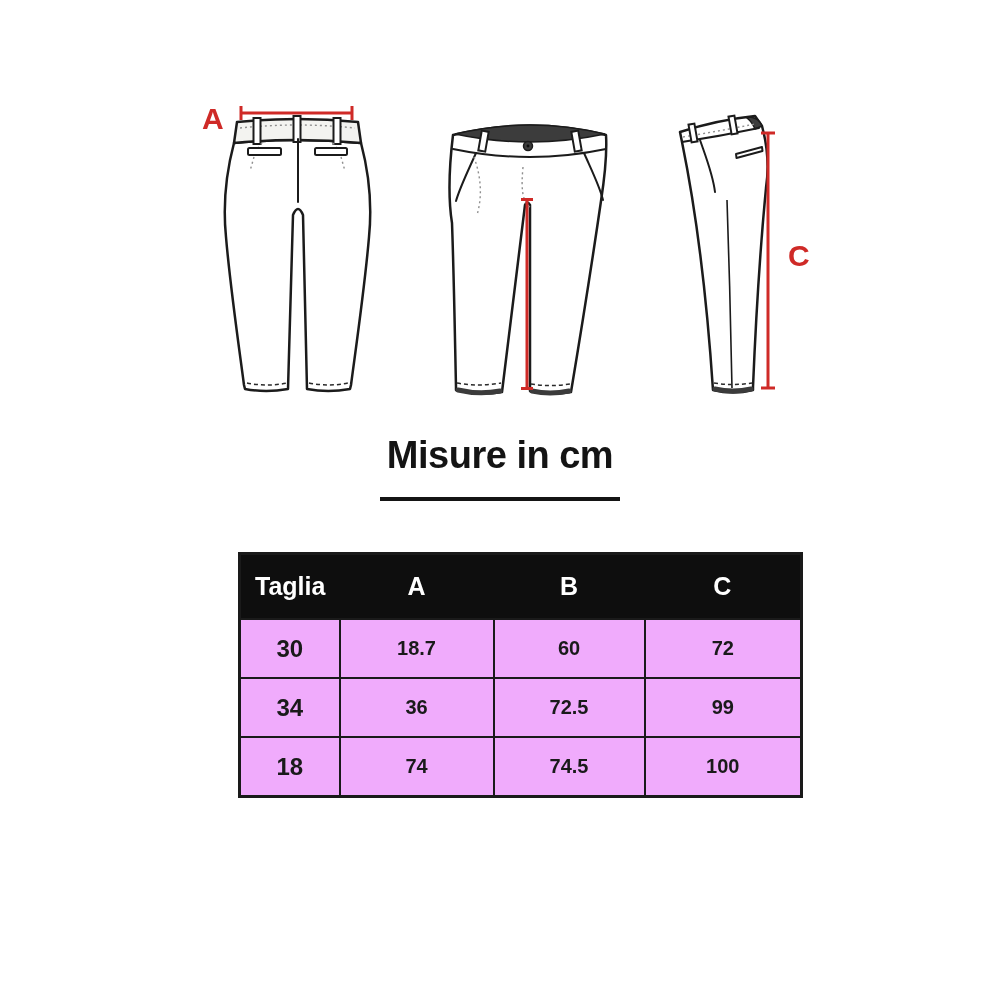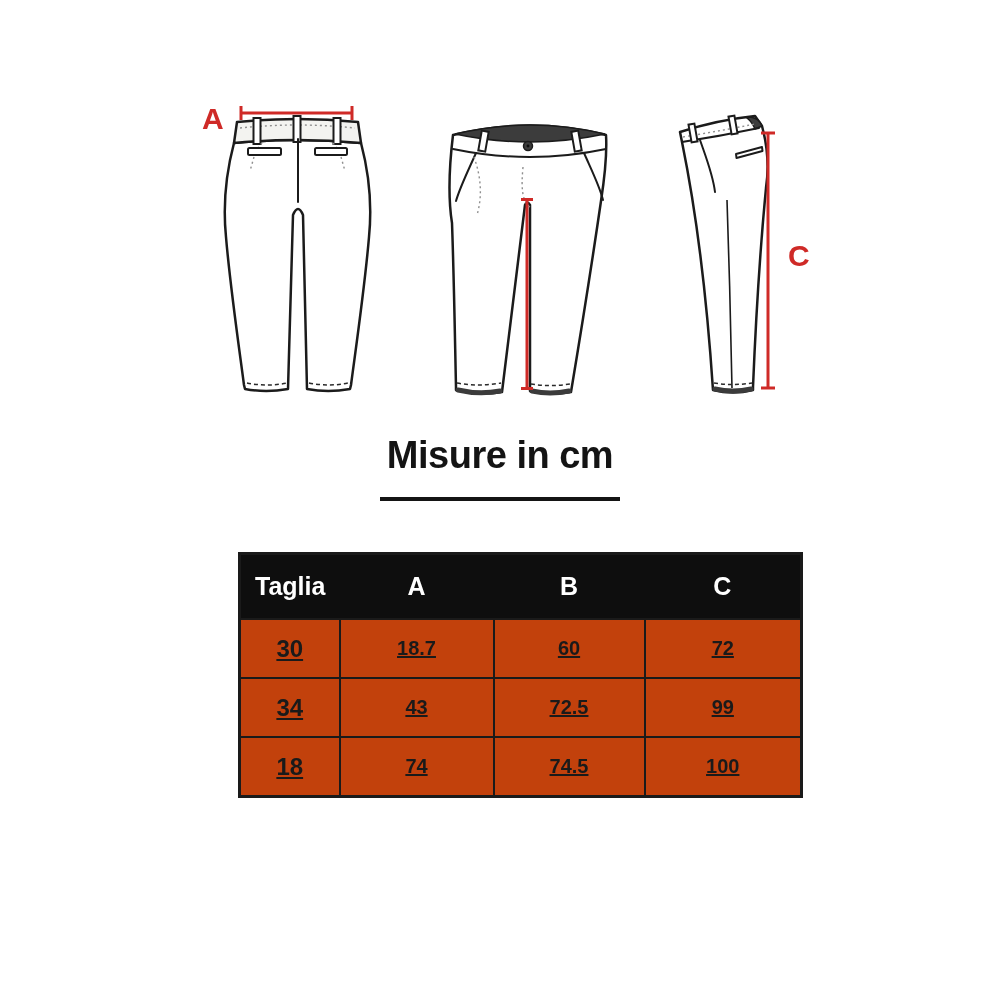--- a/index.html
+++ b/index.html
@@ -35,22 +35,22 @@
     border-collapse:collapse;table-layout:fixed;
     border:3px solid var(--border,#1a1a1a);
     margin-top:20px;
   }
   table.size-table th{
     background:var(--hdr,#0e0e0e);color:var(--hdrtext,#ffffff);
     font-size:25px;font-weight:800;height:63px;text-align:center;vertical-align:middle;padding:0;
   }
   table.size-table th.first{text-align:left;padding-left:14px;}
   table.size-table td{
-    border:2px solid var(--border,#1a1a1a);background:#c2410c;
-    text-align:center;vertical-align:middle;font-weight:700;font-size:20px;height:57px;padding:0;text-decoration:underline;
+    border:2px solid var(--border,#1a1a1a);background:#f0abfc;
+    text-align:center;vertical-align:middle;font-weight:700;font-size:20px;height:57px;padding:0;
   }
   table.size-table td.size-col{font-size:24px;font-weight:800;}
 </style>
 </head>
 <body>
 
 <div id="canvas">
 
   <span class="measure-label" style="left:202px;top:104px;">A</span>
   <div class="fig" style="left:195px;top:95px;width:180px;height:310px;">
@@ -175,21 +175,21 @@
     </thead>
     <tbody>
       <tr>
         <td class="size-col">30</td>
         <td>18.7</td>
         <td>60</td>
         <td>72</td>
       </tr>
       <tr>
         <td class="size-col">34</td>
-        <td>43</td>
+        <td>36</td>
         <td>72.5</td>
         <td>99</td>
       </tr>
       <tr>
         <td class="size-col">18</td>
         <td>74</td>
         <td>74.5</td>
         <td>100</td>
       </tr>
     </tbody>

